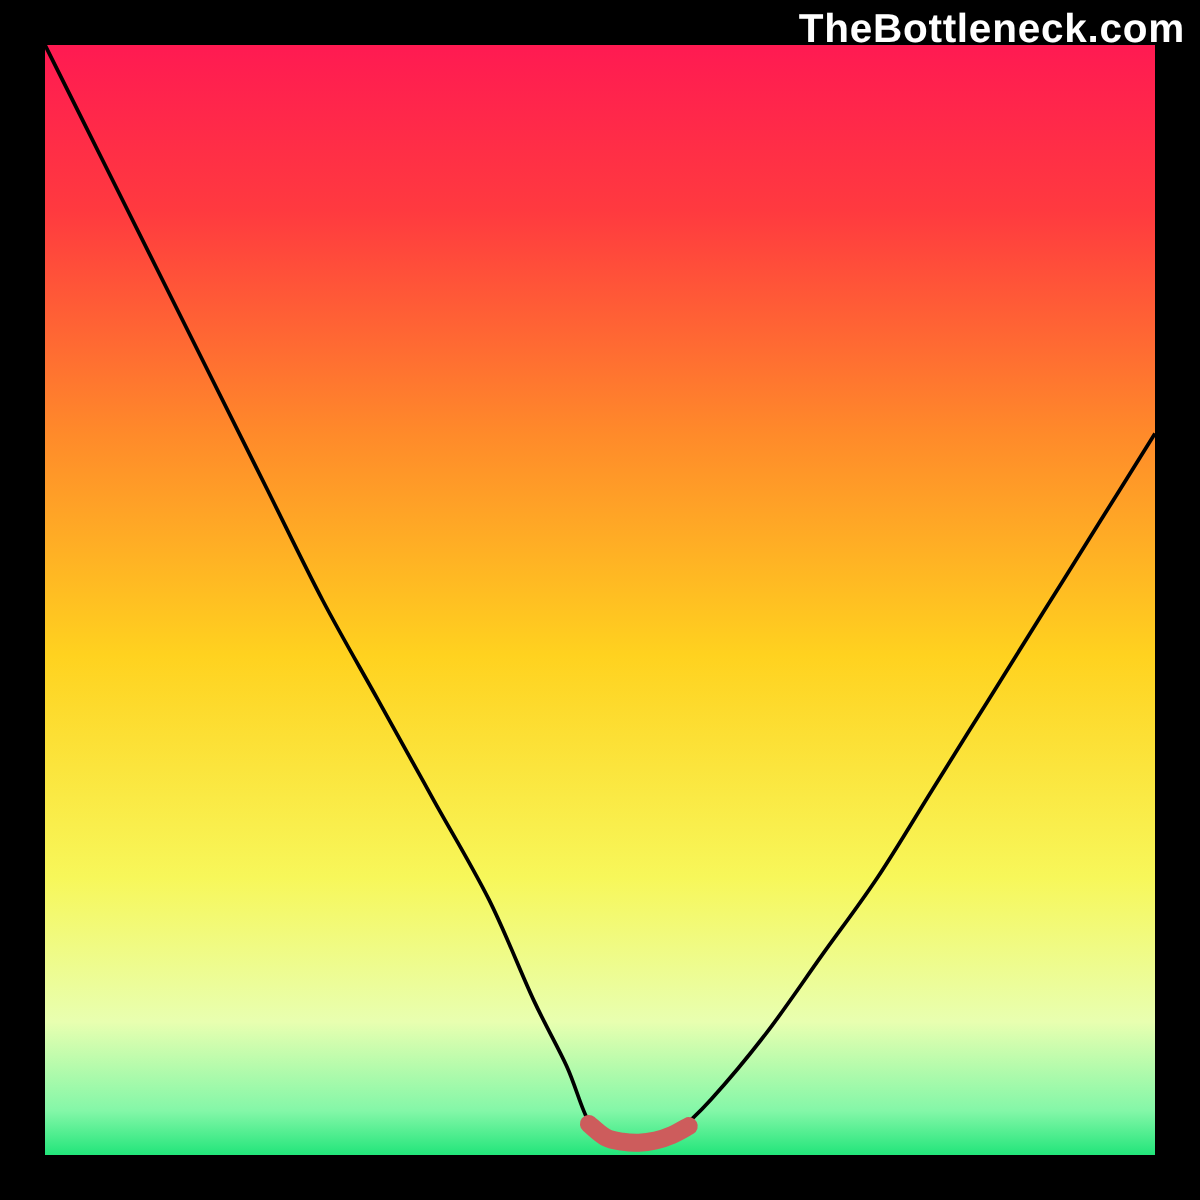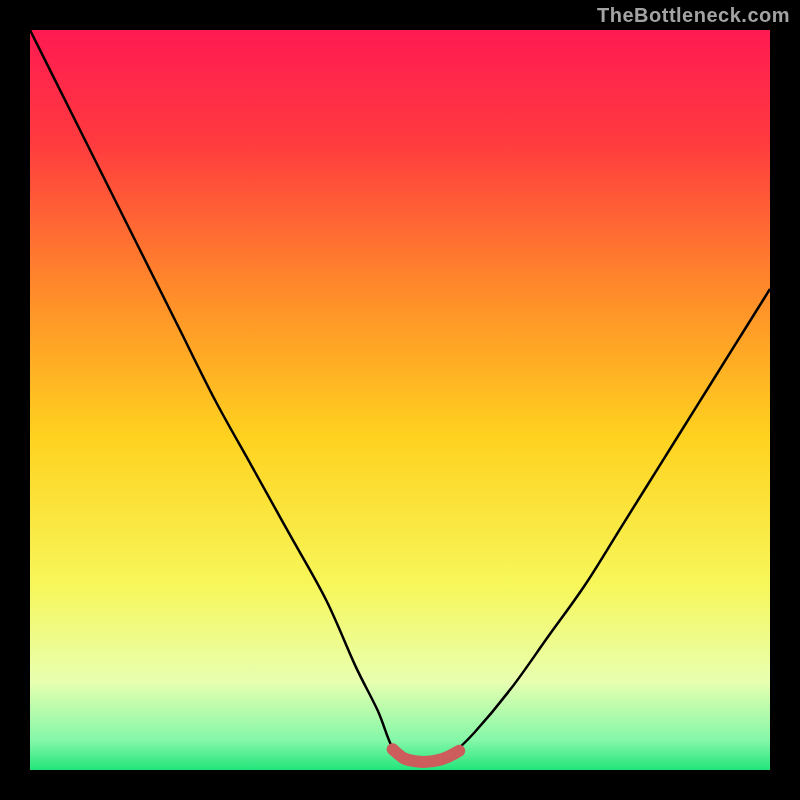--- a/index.html
+++ b/index.html
@@ -14,22 +14,22 @@
   .frame {
     position: relative;
     width: 800px;
     height: 800px;
     background: #000;
   }
   .watermark {
     position: absolute;
     top: 4px;
     right: 10px;
-    color: #a3a3a3;
-    font-size: 20px;
+    color: #ffffff;
+    font-size: 27px;
     font-weight: bold;
     letter-spacing: 0.5px;
   }
   .plot {
     position: absolute;
     left: 30px;
     top: 30px;
     width: 740px;
     height: 740px;
   }

